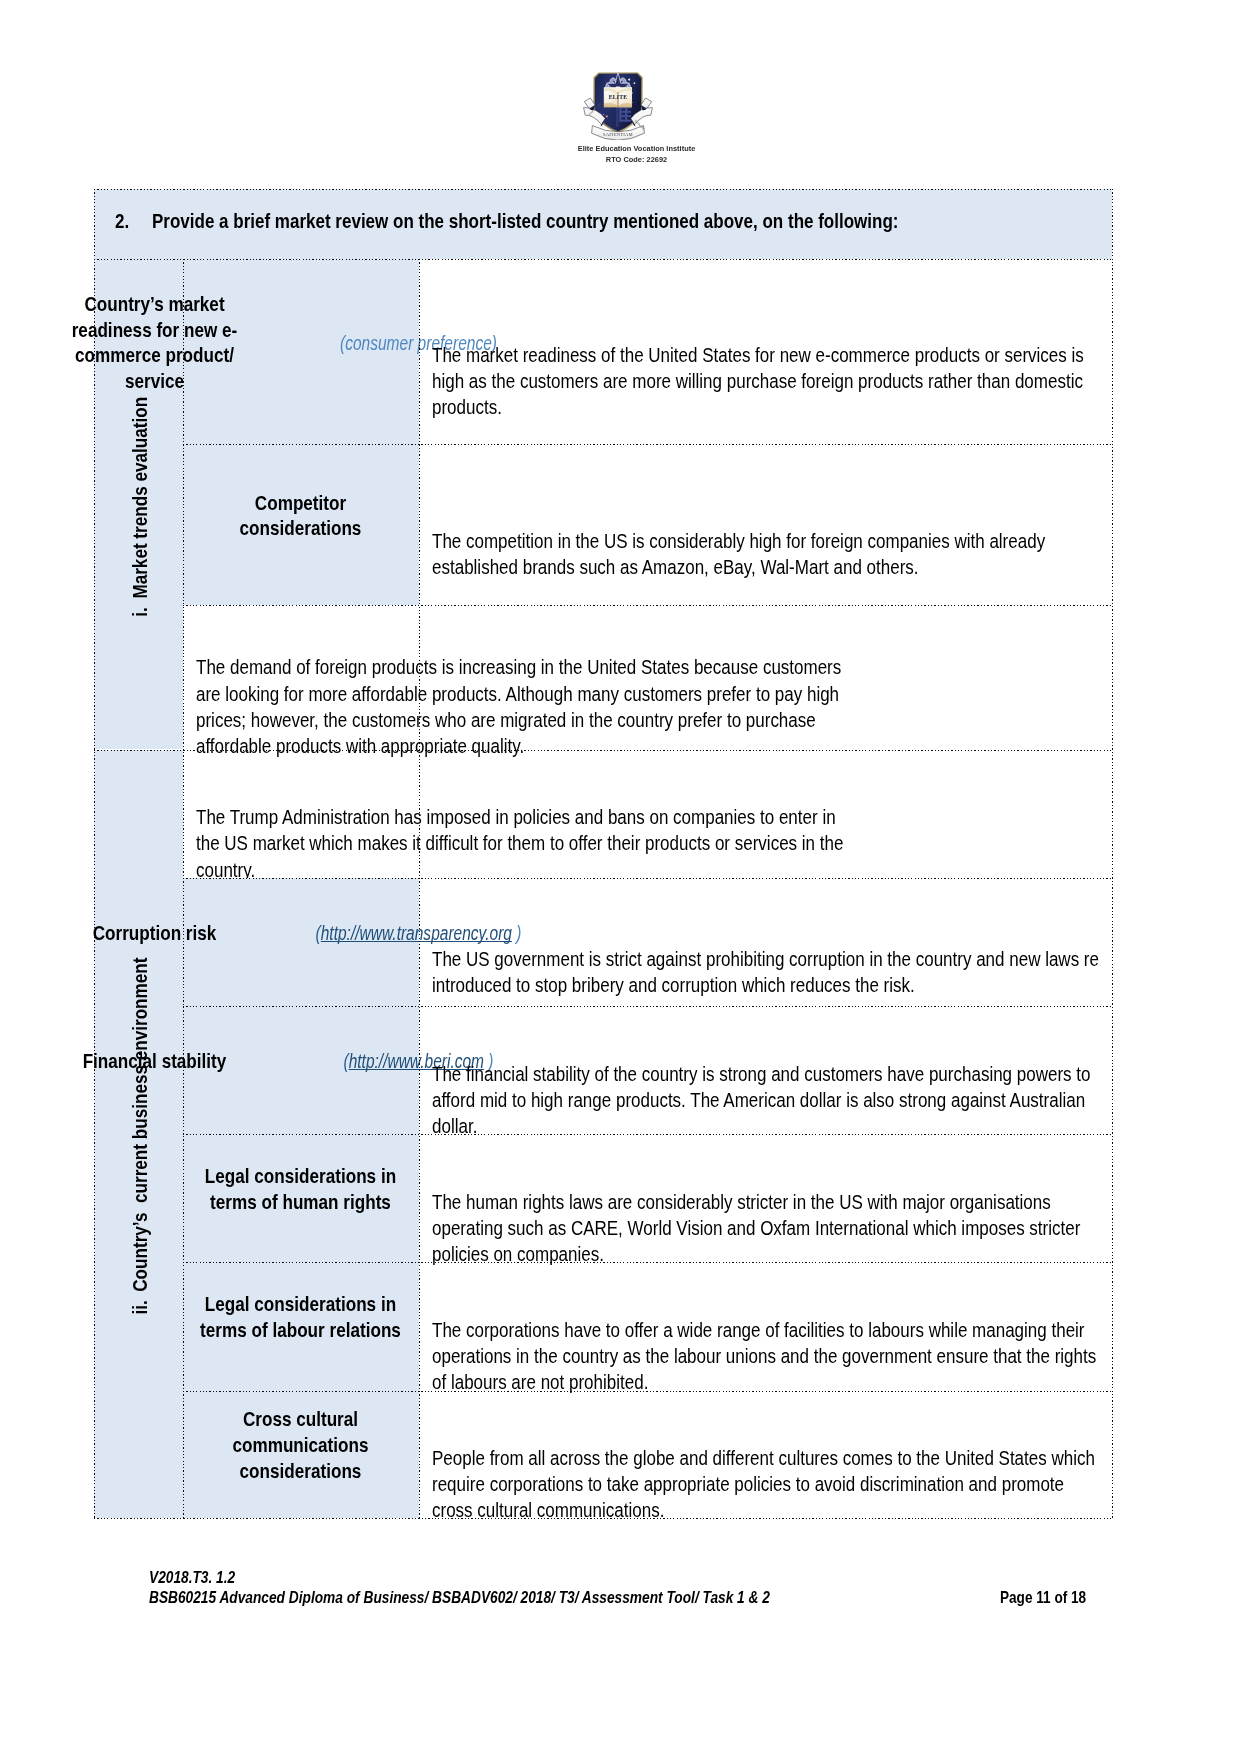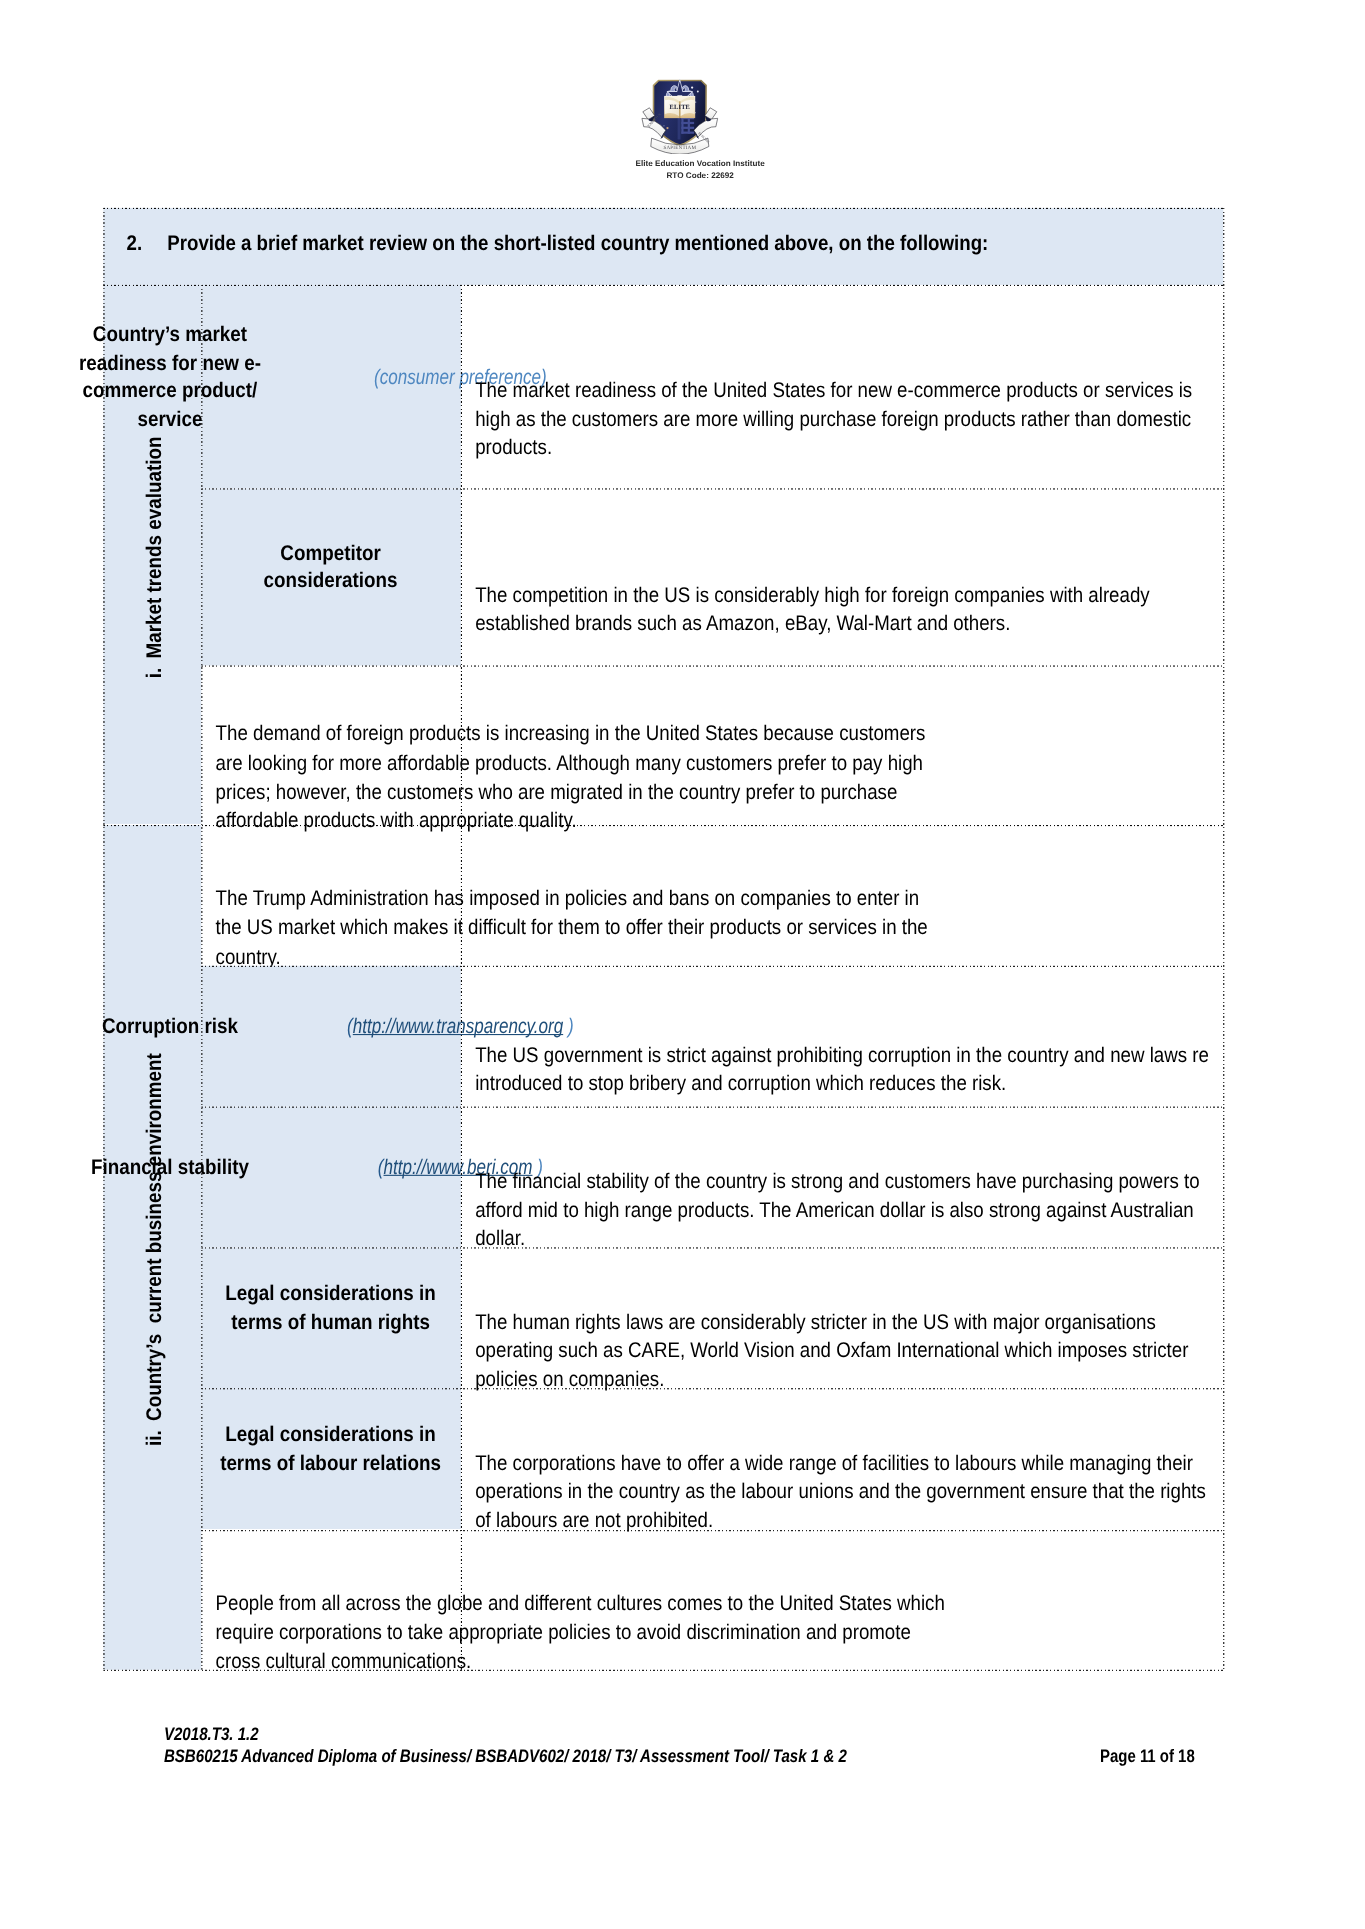--- a/index.html
+++ b/index.html
@@ -315,20 +315,26 @@
         </div>
       </div>
       <div class="cell c3">
         <div class="bodywrap">
             <div class="body">The corporations have to offer a wide range of facilities to labours while managing their operations in the country as the labour unions and the government ensure that the rights of labours are not prohibited.</div>
           </div>
       </div>
     </div>
     <div class="trow" style="height:127.8px">
       <div class="c1 spacer"></div>
+      <div class="cell fill c2">
+        <div class="lblwrap">
+          <div class="lbl"><span>Cross cultural communications considerations</span></div>
+
+        </div>
+      </div>
       <div class="cell c3">
         <div class="bodywrap">
             <div class="body">People from all across the globe and different cultures comes to the United States which require corporations to take appropriate policies to avoid discrimination and promote cross cultural communications.</div>
           </div>
       </div>
     </div>
   </div>
 
   <div class="footer">
     <div>V2018.T3. 1.2</div>

